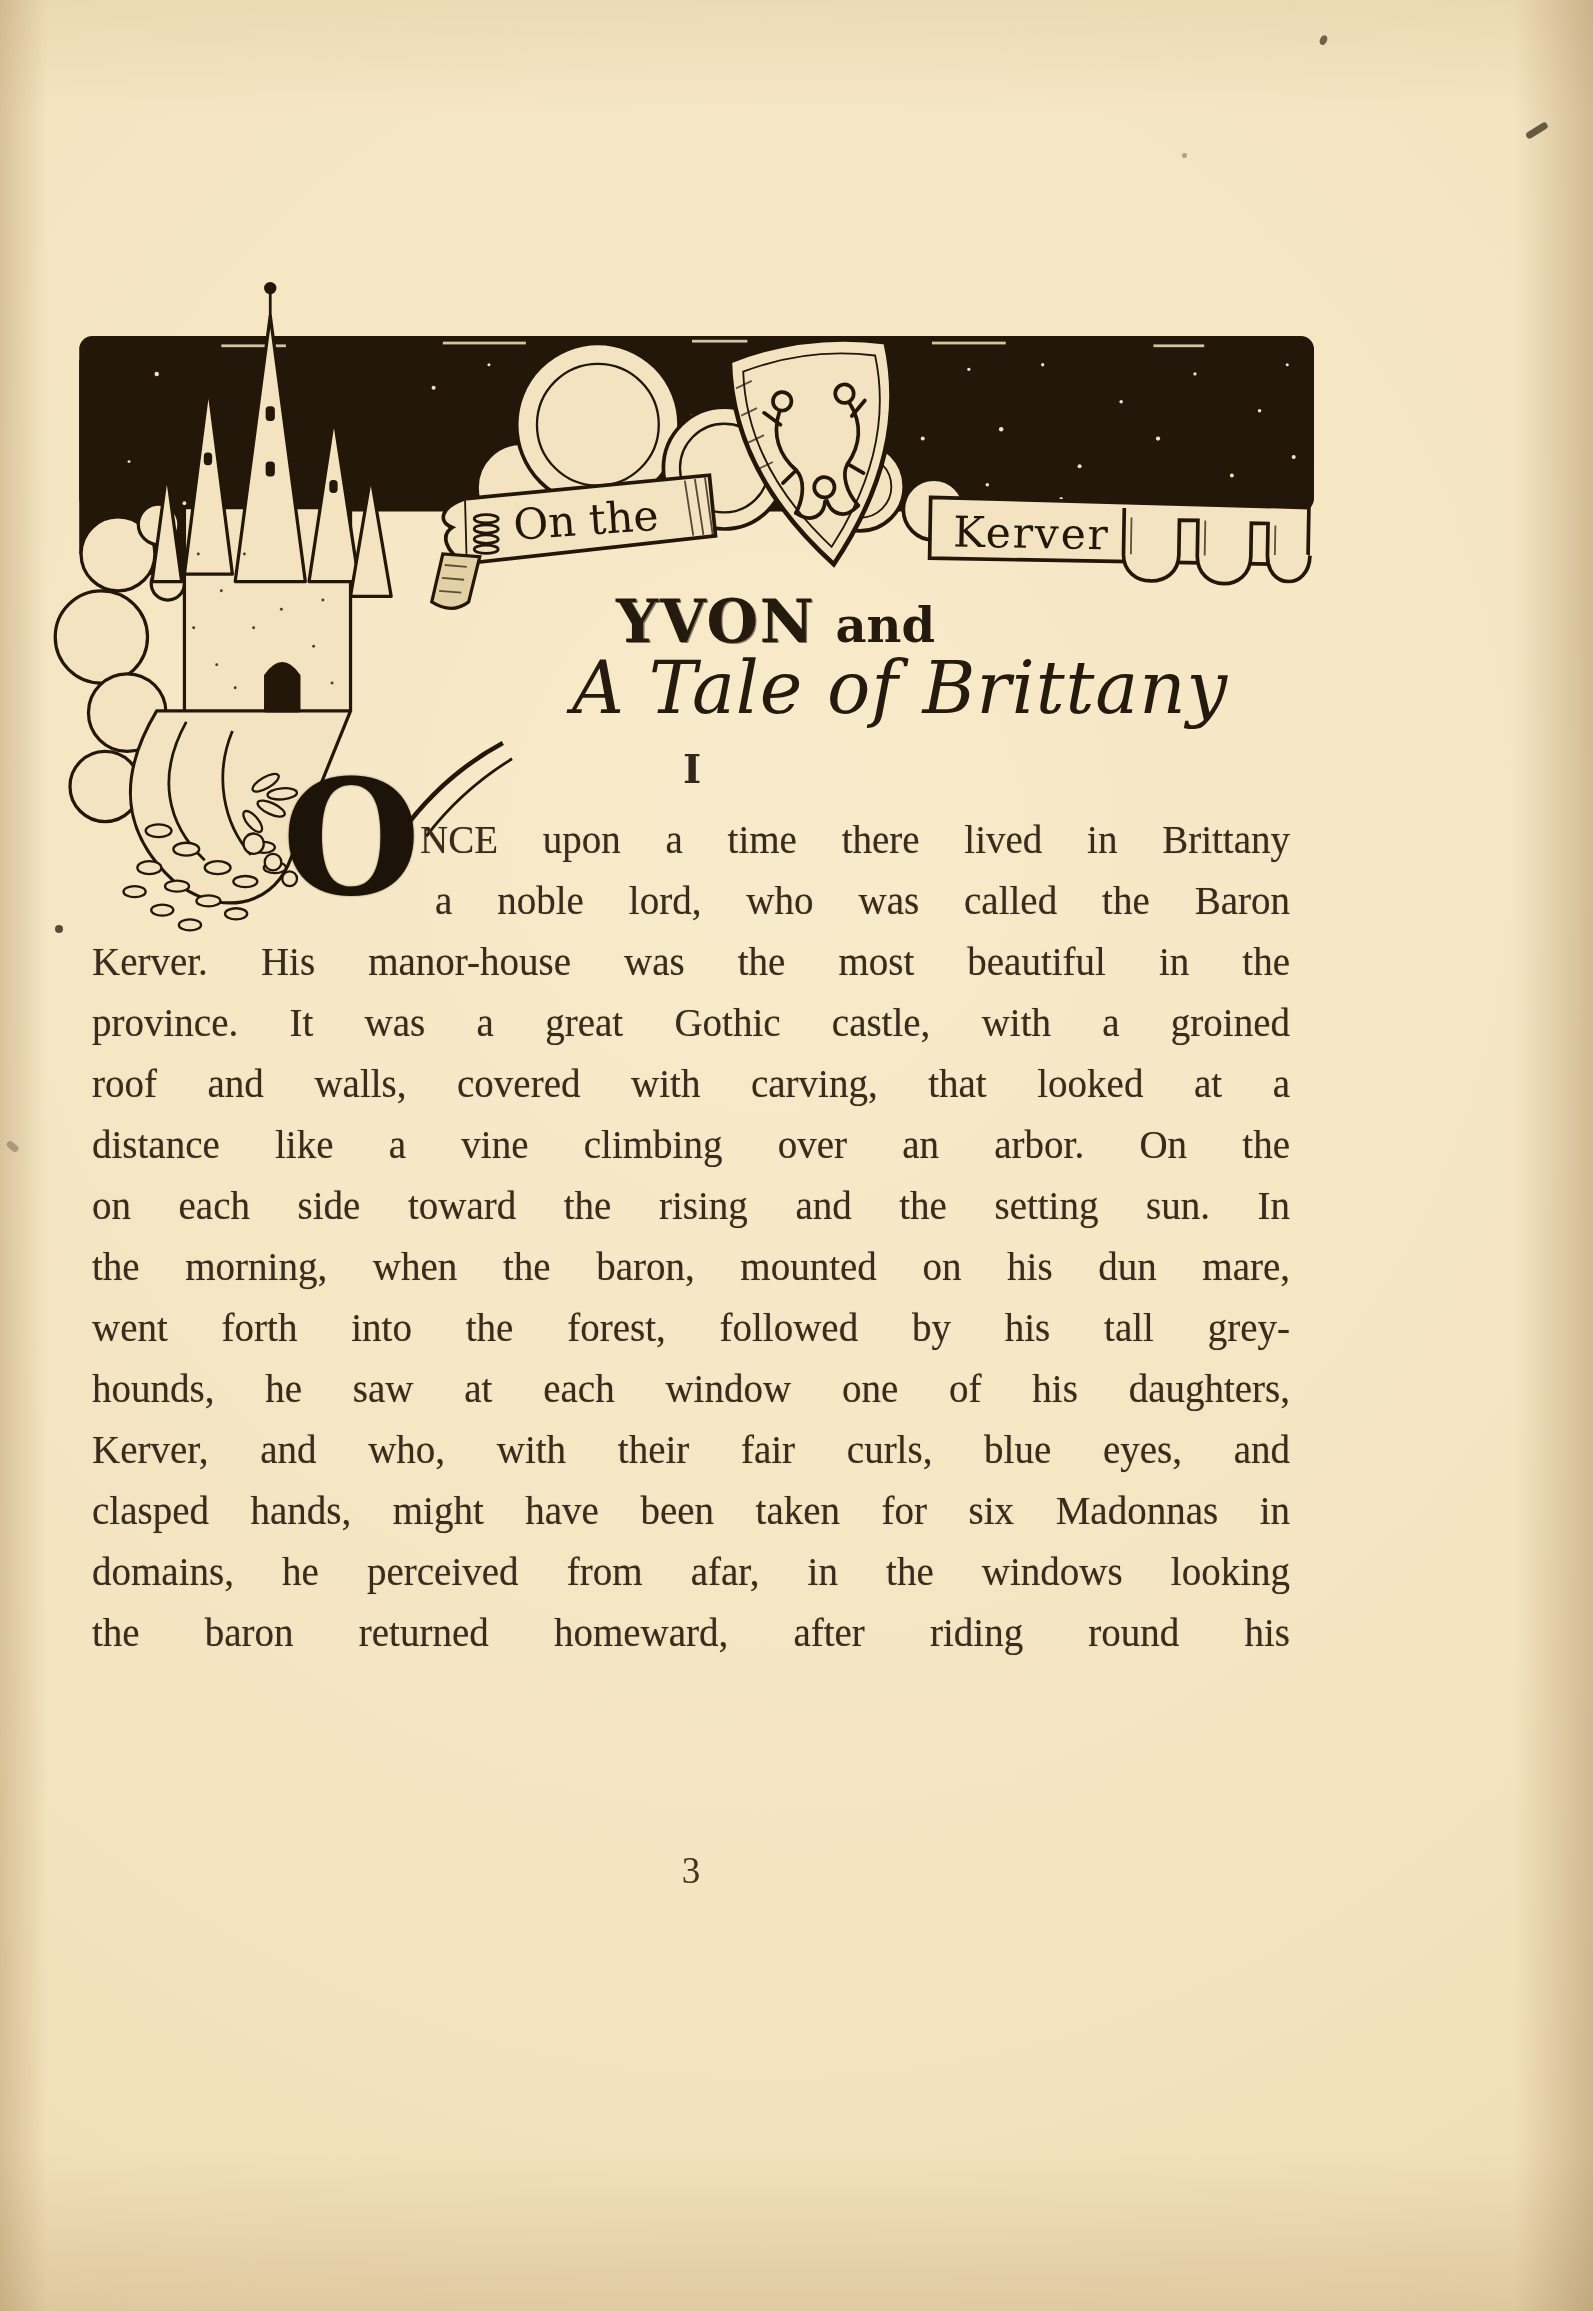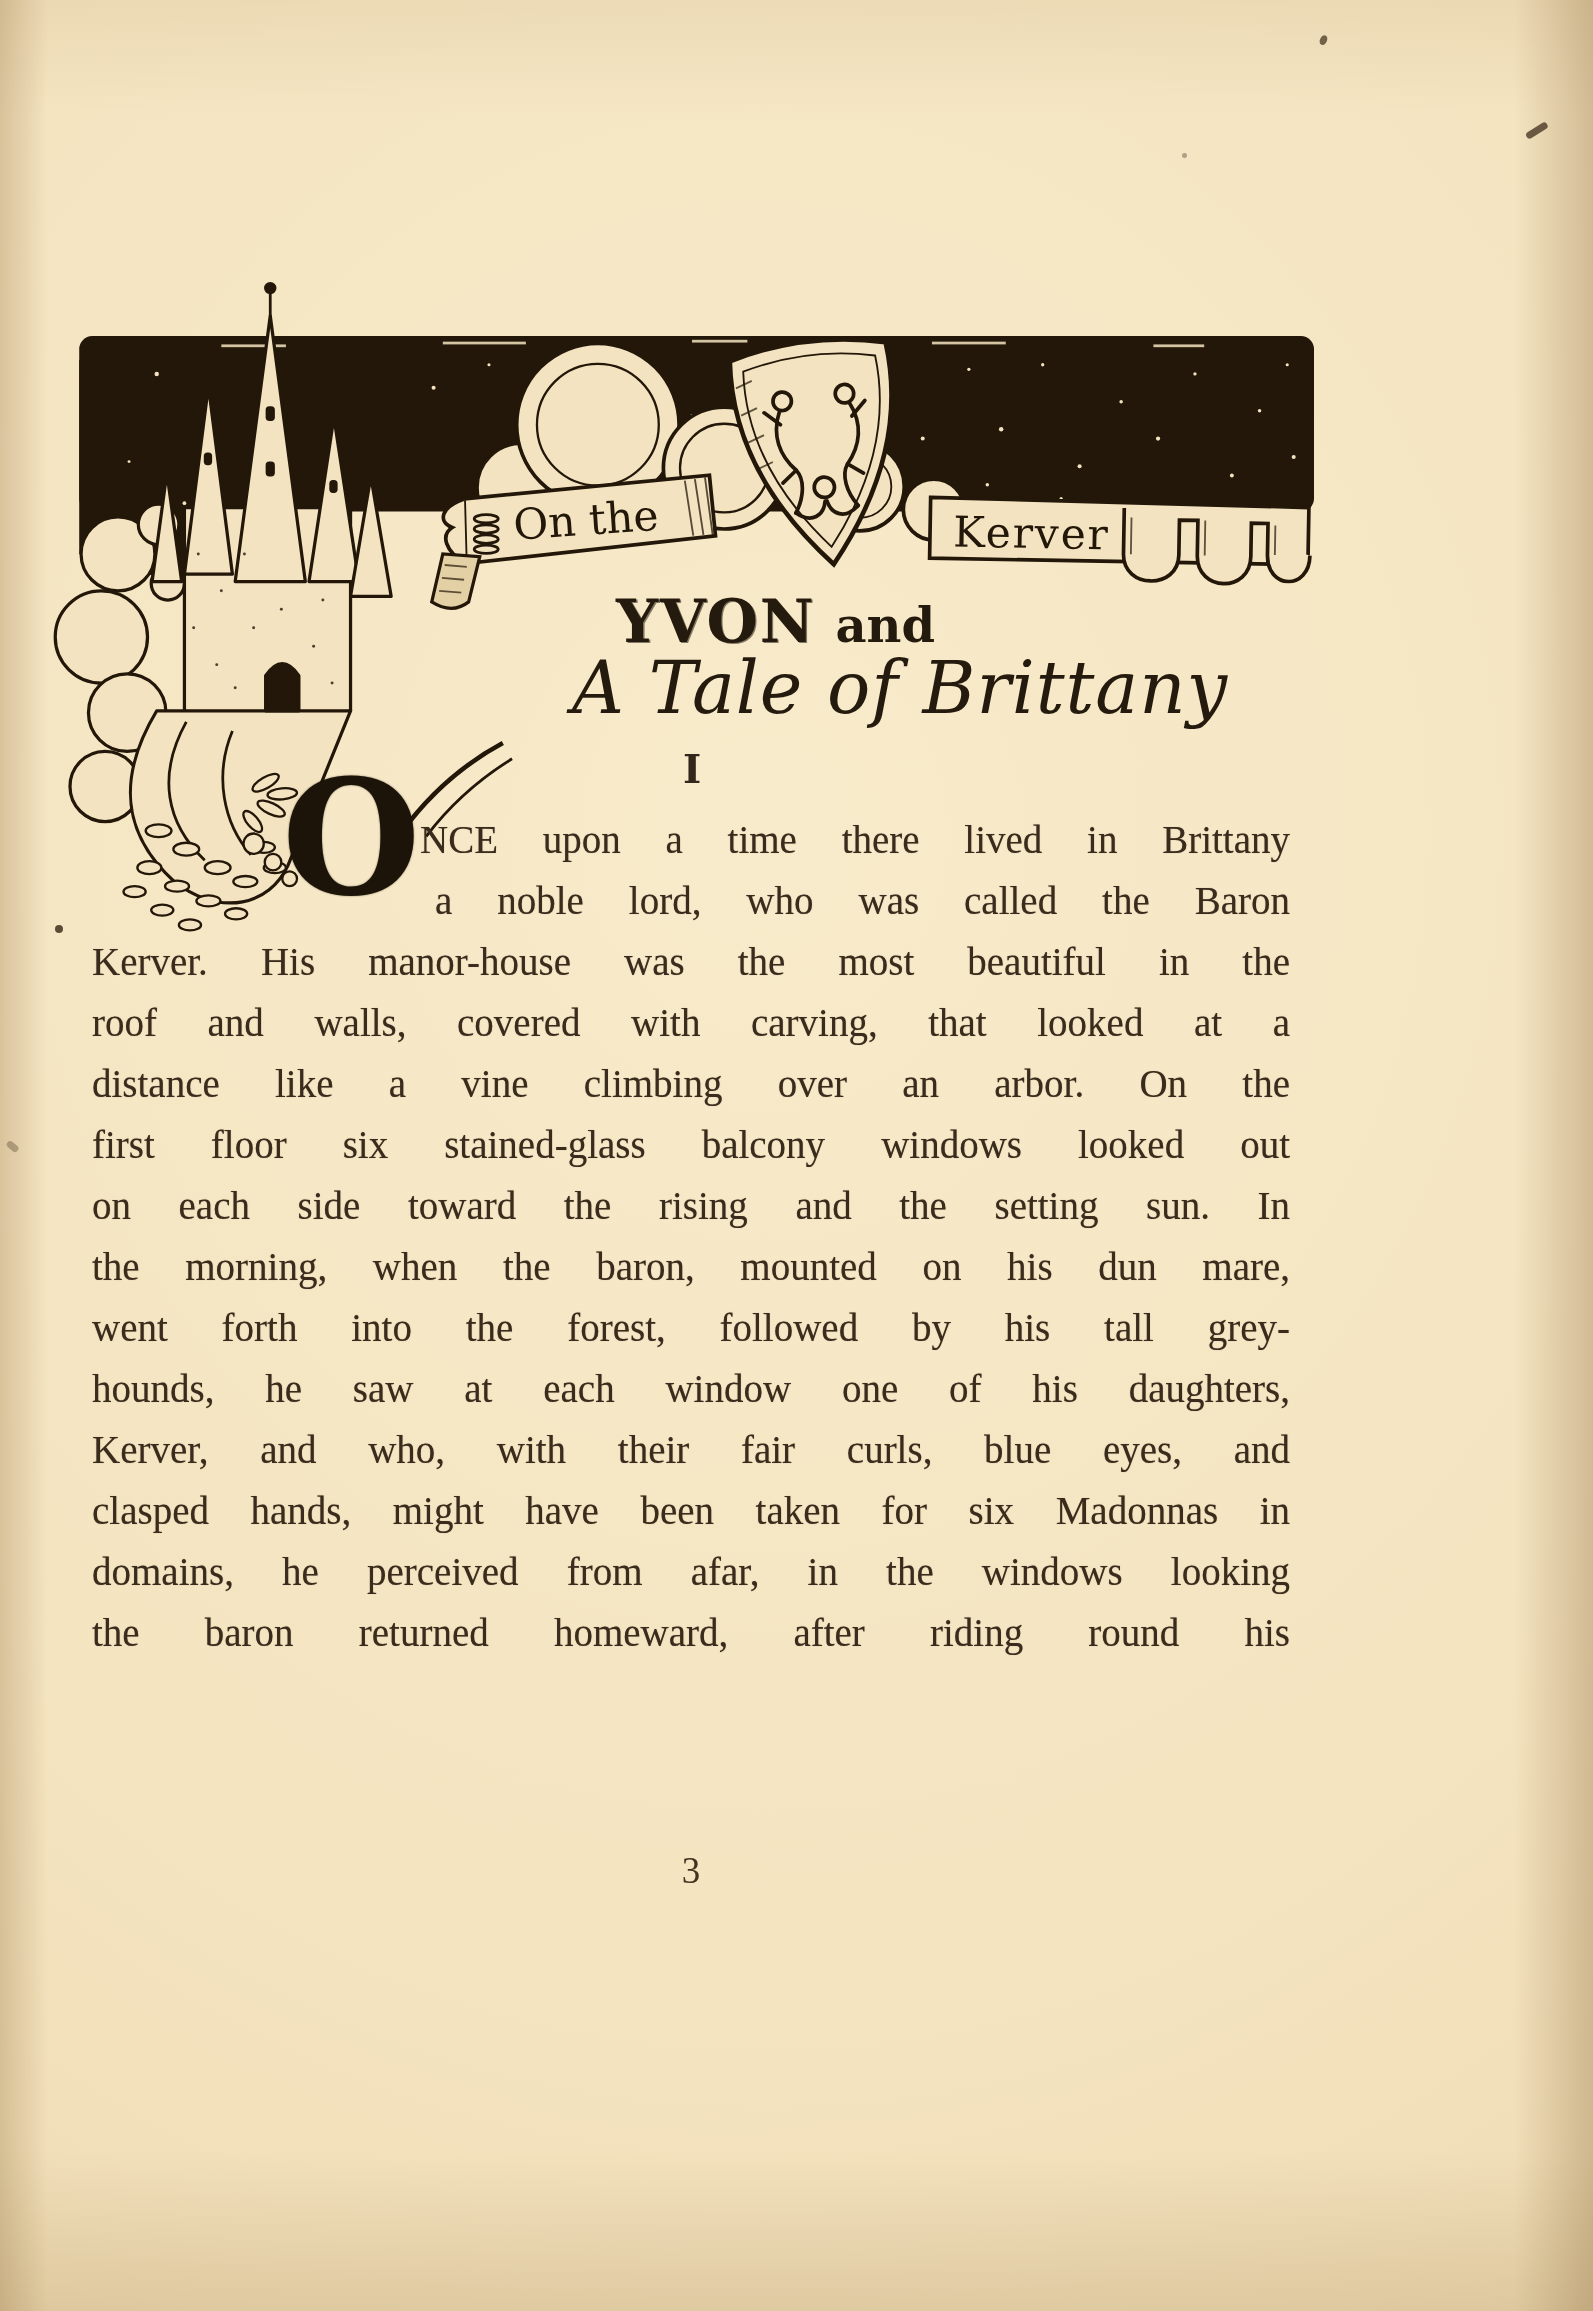--- a/index.html
+++ b/index.html
@@ -277,23 +277,23 @@
   <div class="subtitle">A Tale of Brittany</div>
 
   <div class="chapter">I</div>
 
   <div class="dropcap">O</div>
 
   <div id="bodytext">
     <div class="bline ind1">NCE upon a time there lived in Brittany</div>
     <div class="bline ind2">a noble lord, who was called the Baron</div>
     <div class="bline">Kerver. His manor-house was the most beautiful in the</div>
+    <div class="bline">province. It was a great Gothic castle, with a groined</div>
     <div class="bline">roof and walls, covered with carving, that looked at a</div>
     <div class="bline">distance like a vine climbing over an arbor. On the</div>
-    <div class="bline">first floor six stained-glass balcony windows looked out</div>
     <div class="bline">on each side toward the rising and the setting sun. In</div>
     <div class="bline">the morning, when the baron, mounted on his dun mare,</div>
     <div class="bline">went forth into the forest, followed by his tall grey-</div>
     <div class="bline">hounds, he saw at each window one of his daughters,</div>
     <div class="bline">Kerver, and who, with their fair curls, blue eyes, and</div>
     <div class="bline">clasped hands, might have been taken for six Madonnas in</div>
     <div class="bline">domains, he perceived from afar, in the windows looking</div>
     <div class="bline">the baron returned homeward, after riding round his</div>
   </div>
 

